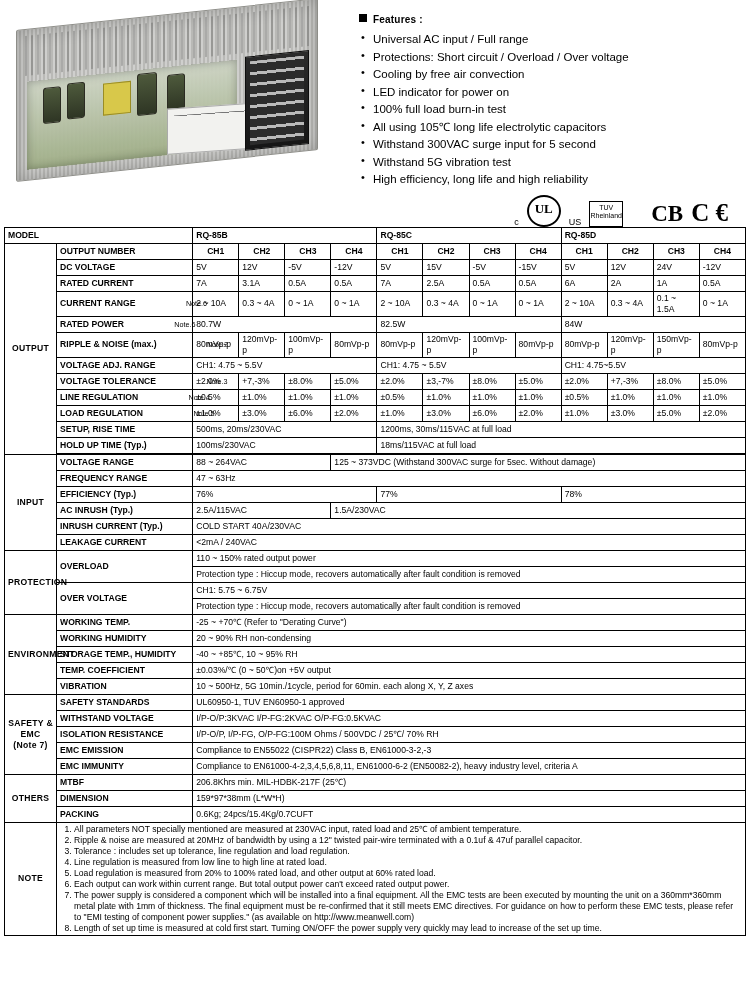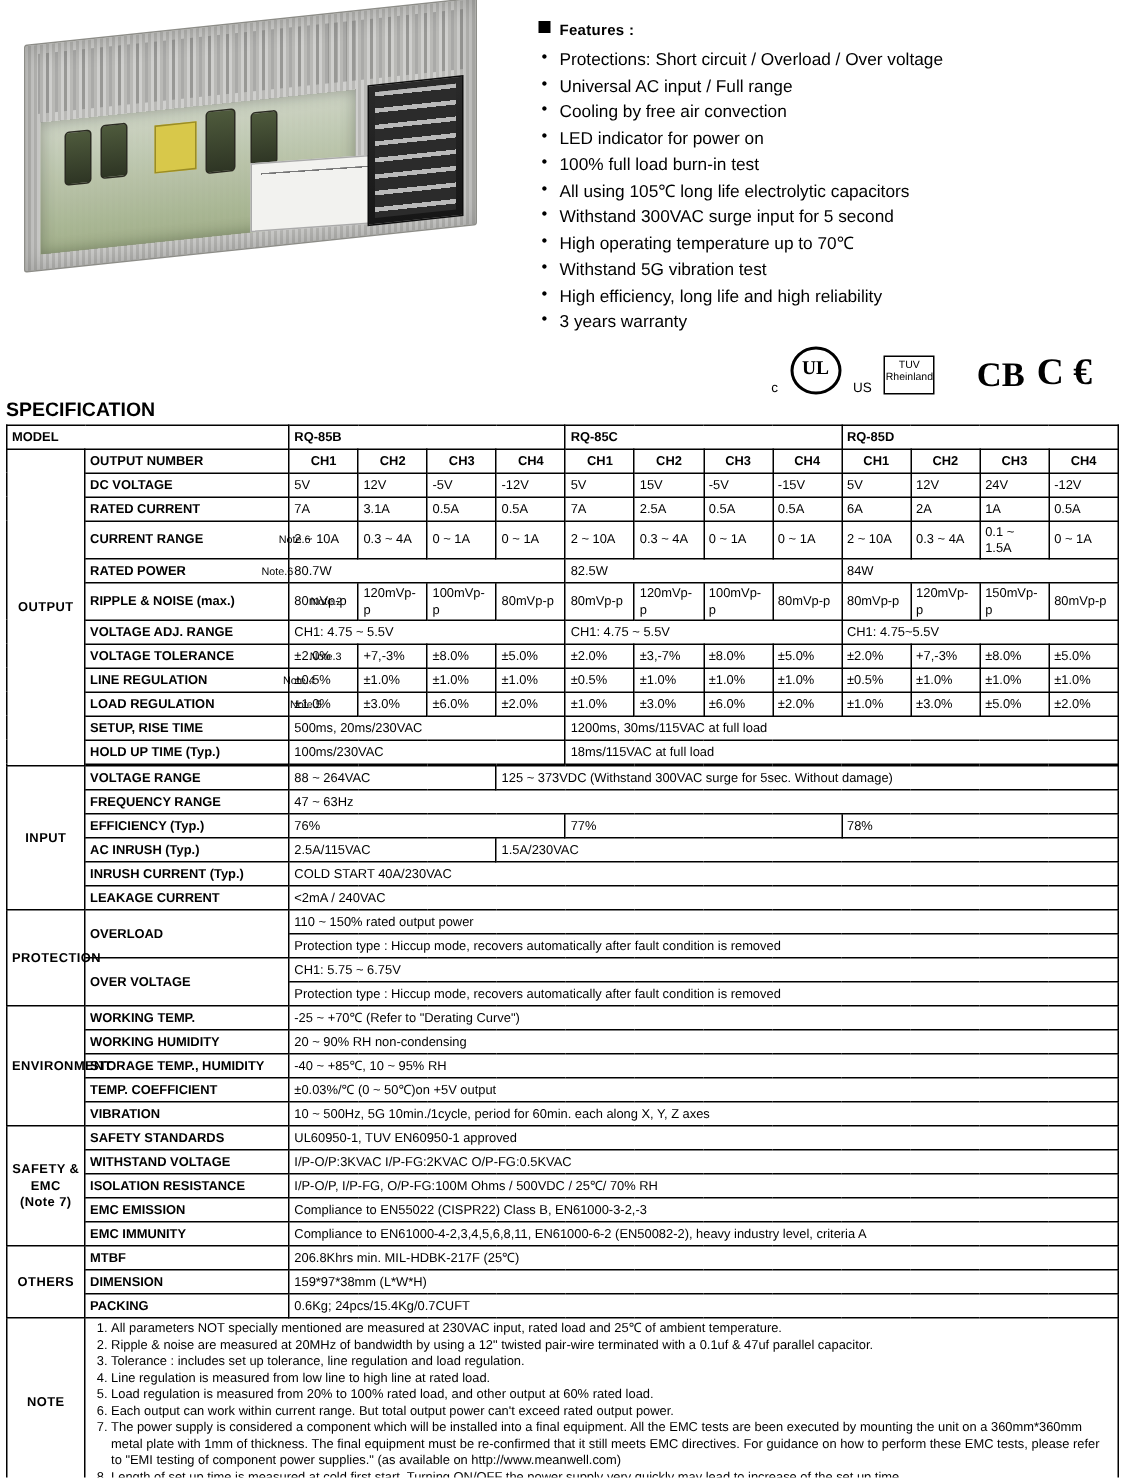--- a/index.html
+++ b/index.html
@@ -91,46 +91,43 @@
           <div class="term"></div>
         </div>
       </div>
     </div>
 
     <div class="features">
       <div class="feat-title">
         <span class="sq"></span><span>Features :</span>
       </div>
       <ul class="feat-list">
+        <li>Universal AC input / Full range</li>
         <li>Protections: Short circuit / Overload / Over voltage</li>
-        <li>Universal AC input / Full range</li>
         <li>Cooling by free air convection</li>
         <li>LED indicator for power on</li>
         <li>100% full load burn-in test</li>
         <li>All using 105℃ long life electrolytic capacitors</li>
         <li>Withstand 300VAC surge input for 5 second</li>
-        <li>High operating temperature up to 70℃</li>
         <li>Withstand 5G vibration test</li>
         <li>High efficiency, long life and high reliability</li>
-        <li>3 years warranty</li>
       </ul>
       <div class="certs">
         <span class="cus">c</span>
         <span class="ul-mark">
             <span>UL</span>
           </span>
         <span class="cus">US</span>
         <span class="tuv">TUV<br>Rheinland</span>
         <span class="cert cb">CB</span>
         <span class="cert ce">C €</span>
       </div>
     </div>
   </div>
 
-  <div class="spec-head">SPECIFICATION</div>
 
   <table class="spec">
     <colgroup>
       <col style="width:52px">
         <col style="width:136px">
       <col style="width:46px">
         <col style="width:46px">
         <col style="width:46px">
         <col style="width:46px">
       <col style="width:46px">

